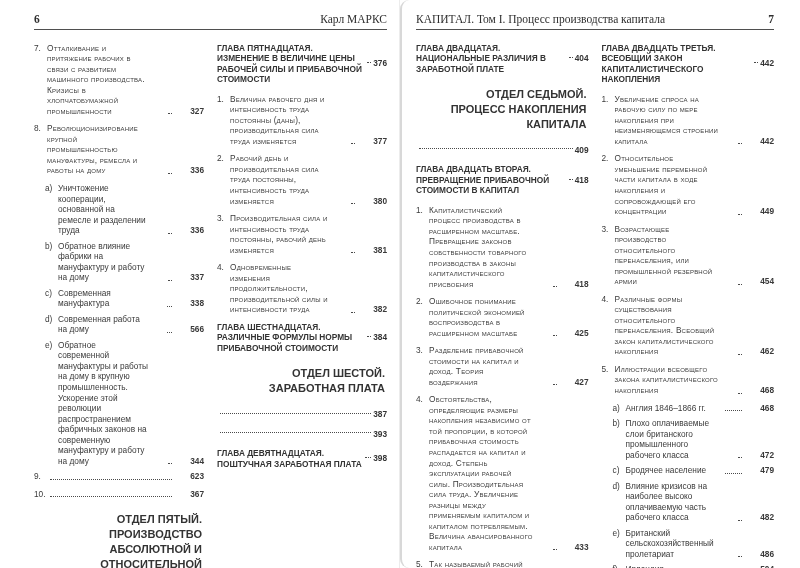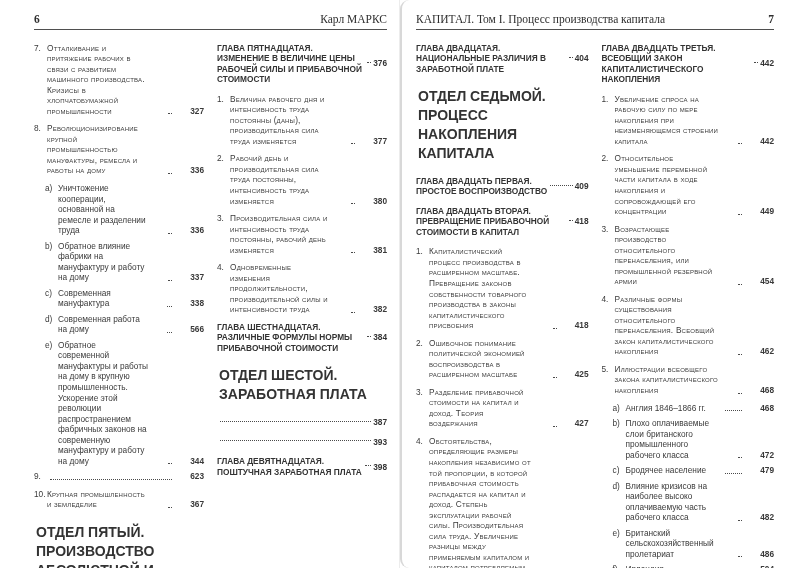--- a/index.html
+++ b/index.html
@@ -28,22 +28,22 @@
   .txt { flex:0 1 auto; min-width:0; }
   .sc  { font-variant:small-caps; letter-spacing:.2px; }
   .dots{ flex:1 1 6px; min-width:4px; border-bottom:1px dotted #4a4a4a; margin:0 2px 2px 3px; }
   .pg  { flex:0 0 auto; font-weight:bold; }
   .e-chapter {
     display:flex; align-items:center; font-weight:bold; color:#333;
     margin-bottom:9px;
   }
   .e-chapter .txt { white-space:pre-line; }
   .e-section {
-    text-align:left; font-weight:bold; color:#333;
-    font-size:14px; line-height:1.35; margin:13px 2px; white-space:pre-line;
+    text-align:right; font-weight:bold; color:#333;
+    font-size:11px; line-height:1.35; margin:13px 2px; white-space:pre-line;
   }
 </style>
 </head>
 <body>
 
 <div class="spread">
 
   <section class="page page-left">
     <header class="running-head">
       <span class="folio">6</span>
@@ -110,21 +110,20 @@
           <div class="e-num">
             <span class="lbl">9.</span>
             <div class="bd">
               <span class="dots"></span>
               <span class="pg">623</span>
             </div>
           </div>
           <div class="e-num">
             <span class="lbl">10.</span>
             <div class="bd">
-              <span class="txt sc">Крупная промышленность и земледелие</span>
               <span class="dots"></span>
               <span class="pg">367</span>
             </div>
           </div>
           <div class="e-section">ОТДЕЛ ПЯТЫЙ.
 ПРОИЗВОДСТВО АБСОЛЮТНОЙ И ОТНОСИТЕЛЬНОЙ ПРИБАВОЧНОЙ СТОИМОСТИ</div>
         </div>
       <div class="col">
           <div class="e-chapter">
             <span class="txt">ГЛАВА ПЯТНАДЦАТАЯ.
@@ -199,22 +198,20 @@
       <div class="col">
           <div class="e-chapter">
             <span class="txt">ГЛАВА ДВАДЦАТАЯ.
 НАЦИОНАЛЬНЫЕ РАЗЛИЧИЯ В ЗАРАБОТНОЙ ПЛАТЕ</span>
             <span class="dots"></span>
             <span class="pg">404</span>
           </div>
           <div class="e-section">ОТДЕЛ СЕДЬМОЙ.
 ПРОЦЕСС НАКОПЛЕНИЯ КАПИТАЛА</div>
           <div class="e-chapter">
-            <span class="txt">ГЛАВА ДВАДЦАТЬ ПЕРВАЯ.
-ПРОСТОЕ ВОСПРОИЗВОДСТВО</span>
             <span class="dots"></span>
             <span class="pg">409</span>
           </div>
           <div class="e-chapter">
             <span class="txt">ГЛАВА ДВАДЦАТЬ ВТОРАЯ.
 ПРЕВРАЩЕНИЕ ПРИБАВОЧНОЙ СТОИМОСТИ В КАПИТАЛ</span>
             <span class="dots"></span>
             <span class="pg">418</span>
           </div>
           <div class="e-num">

